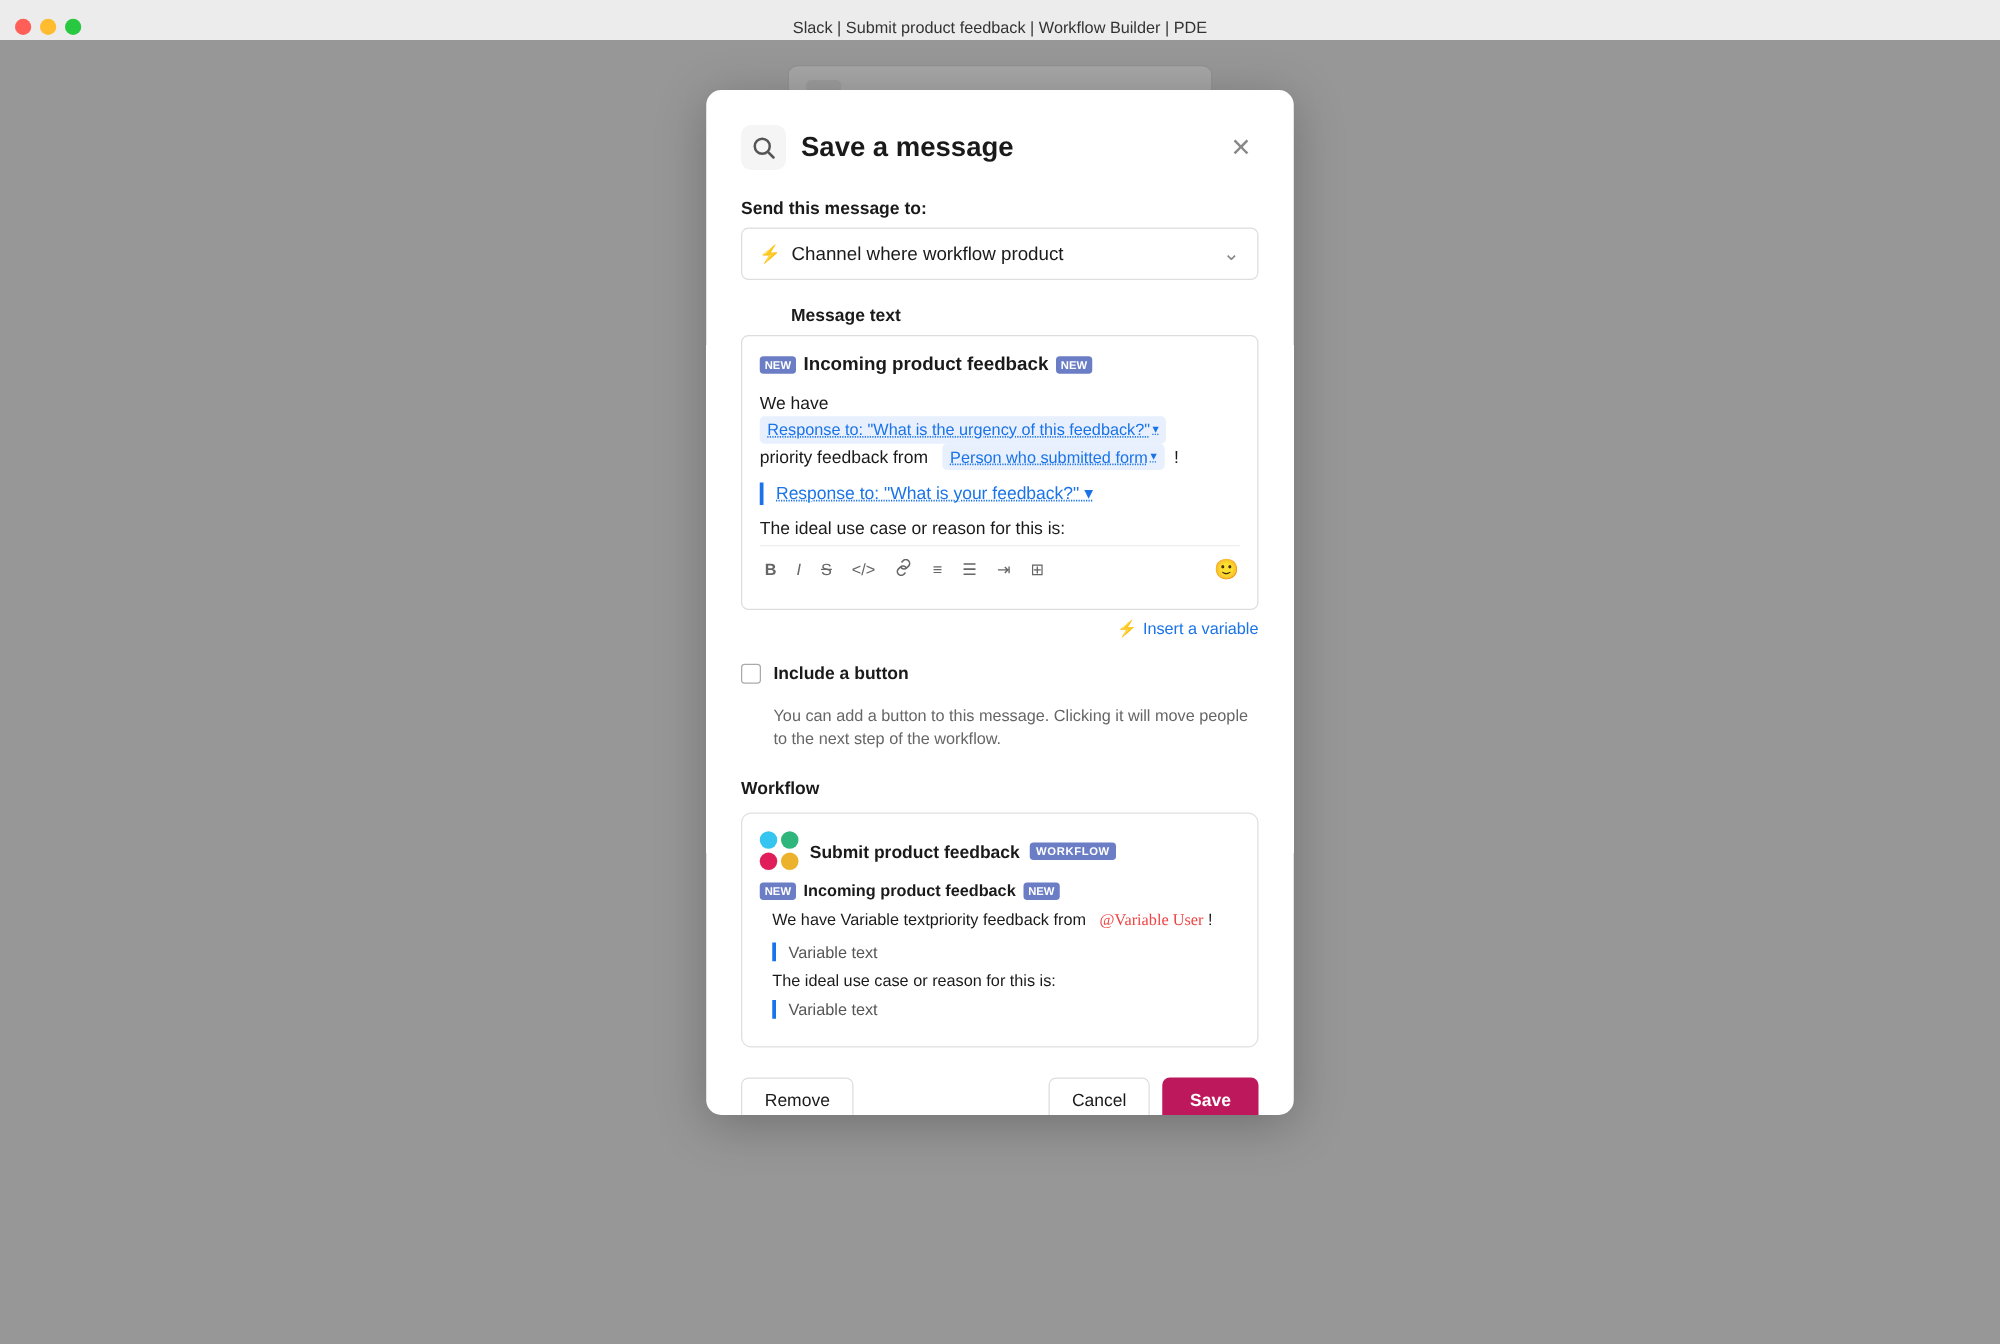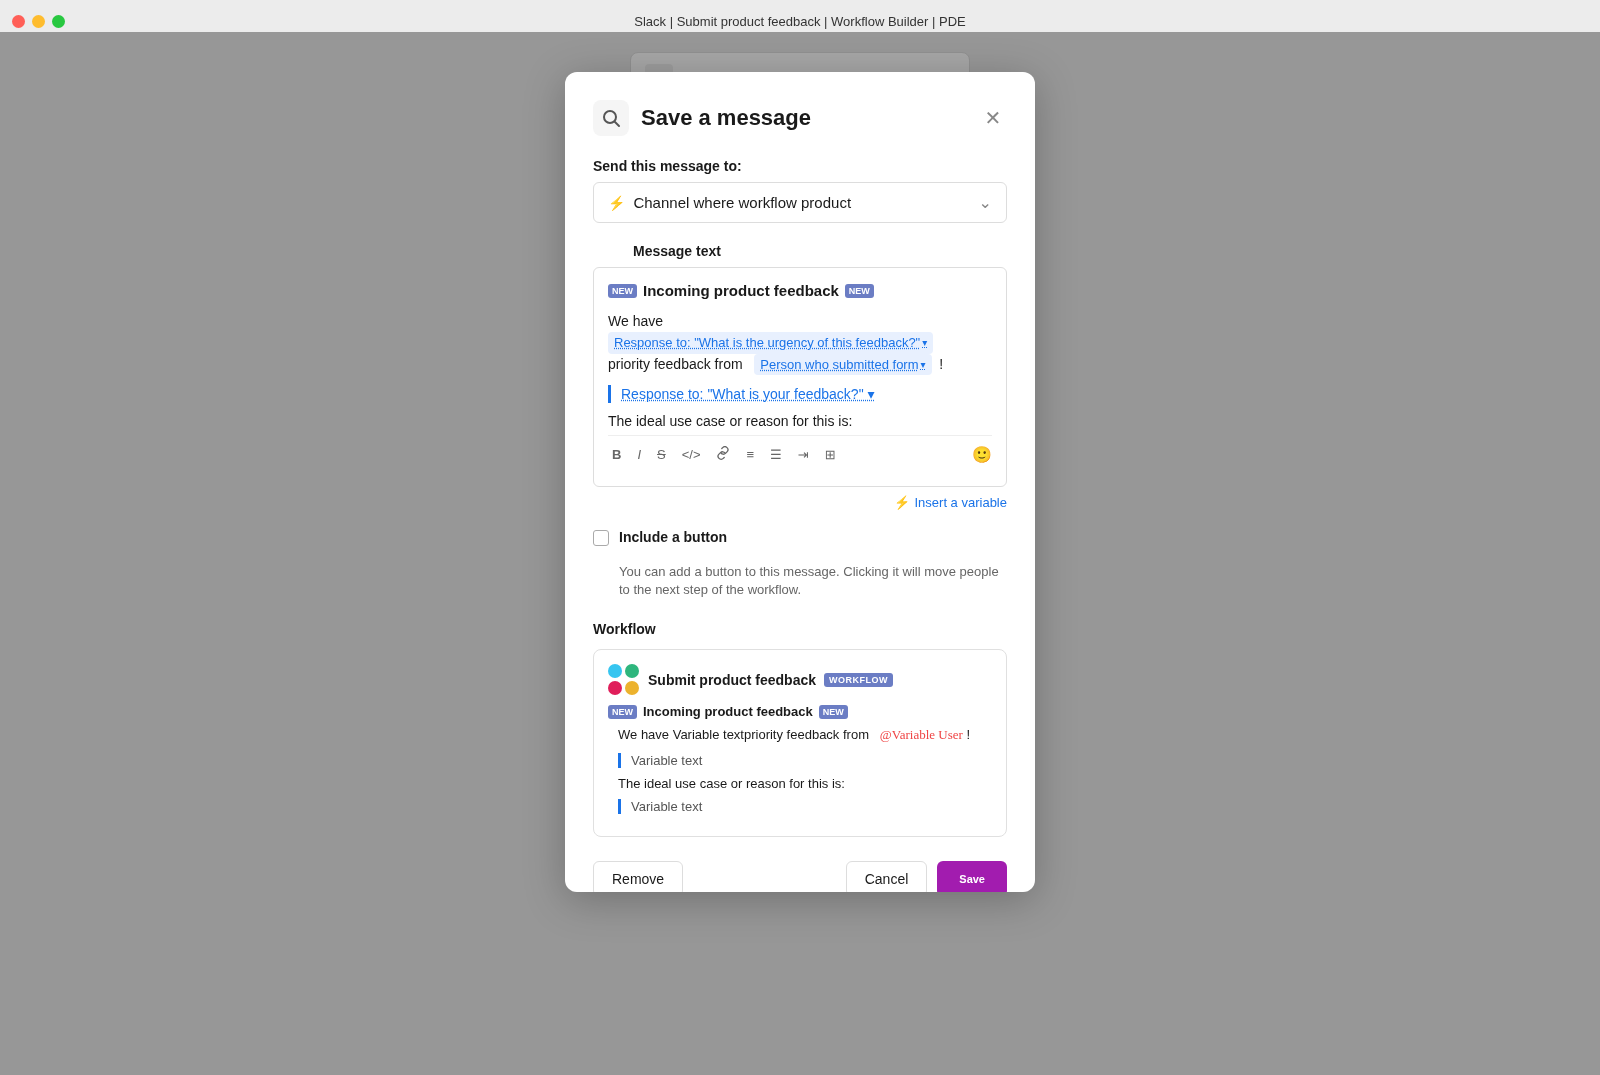--- a/index.html
+++ b/index.html
@@ -452,25 +452,25 @@
       background: white;
       border: 1px solid #ddd;
       border-radius: 6px;
       padding: 9px 18px;
       font-size: 14px;
       font-weight: 500;
       color: #1a1a1a;
       cursor: pointer;
     }
     .btn-save {
-      background: #a21caf;
+      background: #be185d;
       border: none;
       border-radius: 6px;
       padding: 9px 22px;
-      font-size: 11px;
+      font-size: 14px;
       font-weight: 600;
       color: white;
       cursor: pointer;
     }
   </style>
 </head>
 <body>
 
 <div class="titlebar">
   <div class="titlebar-controls">

